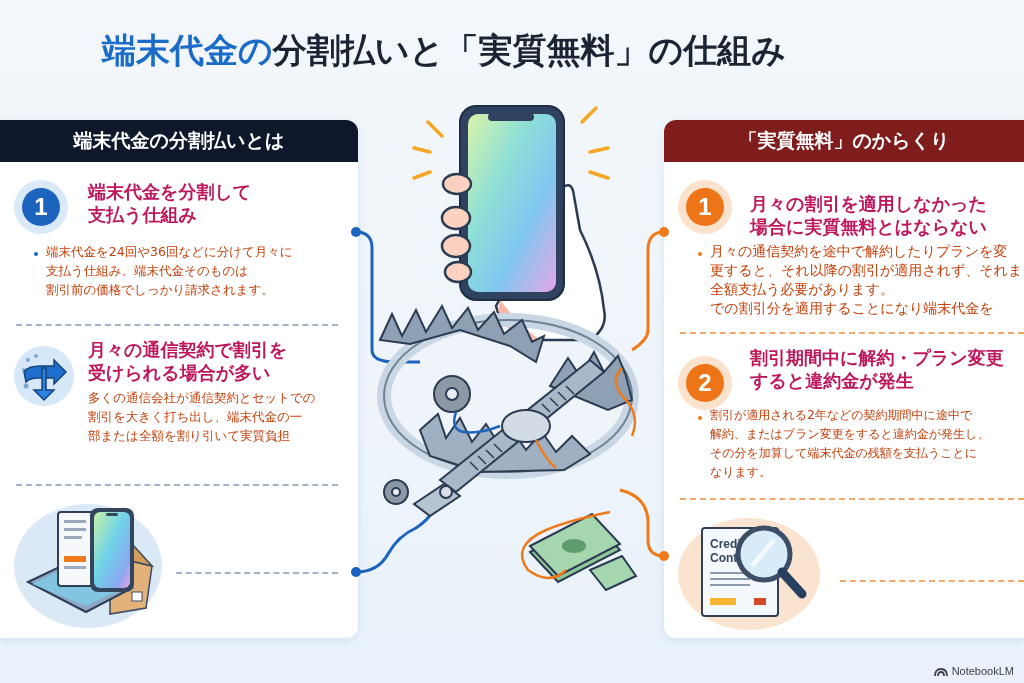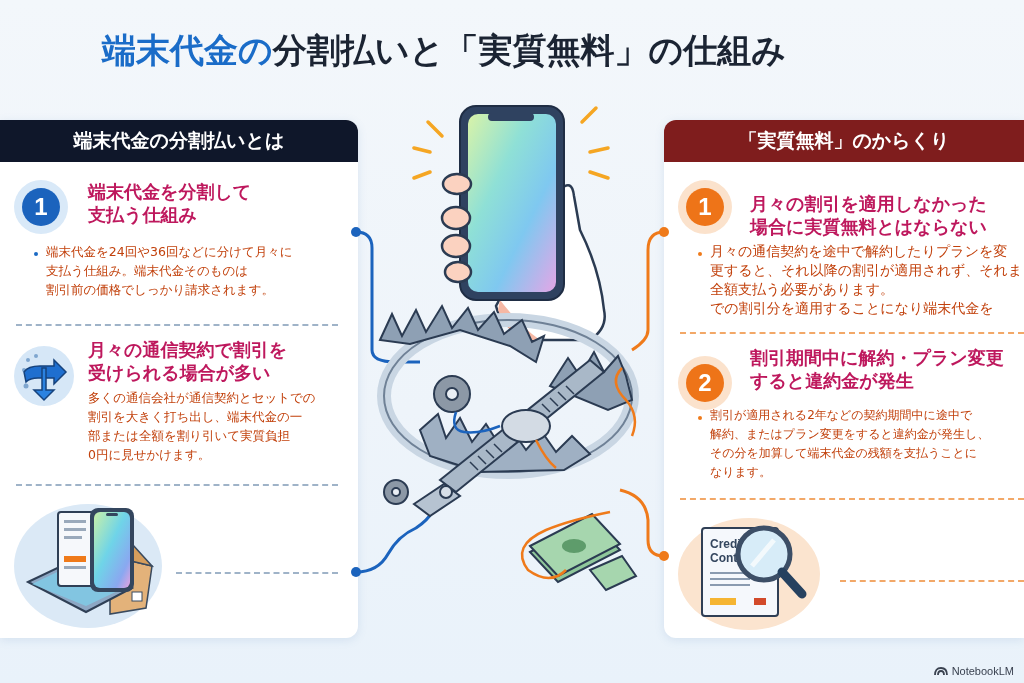--- a/index.html
+++ b/index.html
@@ -65,21 +65,21 @@
     }
     .right .dashed { border-top-color: #f2a868; }
 
     .illus-circle {
       position: absolute; border-radius: 50%;
     }
 
     .connector { position: absolute; }
     .watermark {
       position: absolute; right: 10px; bottom: 6px; font-size: 11px;
-      color: #3a4250; display: flex; align-items: center; gap: 4px;
+      color: #3a4250; display: flex; align-items: flex-end; gap: 4px;
       font-family: "Liberation Sans", sans-serif;
     }
     .center-illus { position: absolute; left: 360px; top: 100px; width: 304px; height: 500px; }
   </style>
 </head>
 <body>
 
 <div class="title">
   <span class="accent">端末代金の</span><span>分割払いと「実質無料」の仕組み</span>
 </div>
@@ -117,21 +117,20 @@
       </svg>
     </div>
     <div class="item-title" style="left:88px; top:14px;">
       <div>月々の通信契約で割引を</div>
       <div>受けられる場合が多い</div>
     </div>
     <div class="item-body" style="left:88px; top:64px;">
       <div>多くの通信会社が通信契約とセットでの</div>
       <div>割引を大きく打ち出し、端末代金の一</div>
       <div>部または全額を割り引いて実質負担</div>
-      <div>0円に見せかけます。</div>
     </div>
   </div>
 
   <div class="dashed" style="left:16px; top:364px; width:322px;"></div>
 
   <div class="item" style="top:364px;">
     <div class="illus-circle" style="left:14px; top:20px; width:148px; height:124px; background:#dbe9f6;">
       <svg width="148" height="124" viewBox="0 0 148 124">
 
         <path d="M96 52 L138 62 L132 104 L96 110 Z" fill="#e3b27a" stroke="#3a4a5e" stroke-width="1.5"></path>

